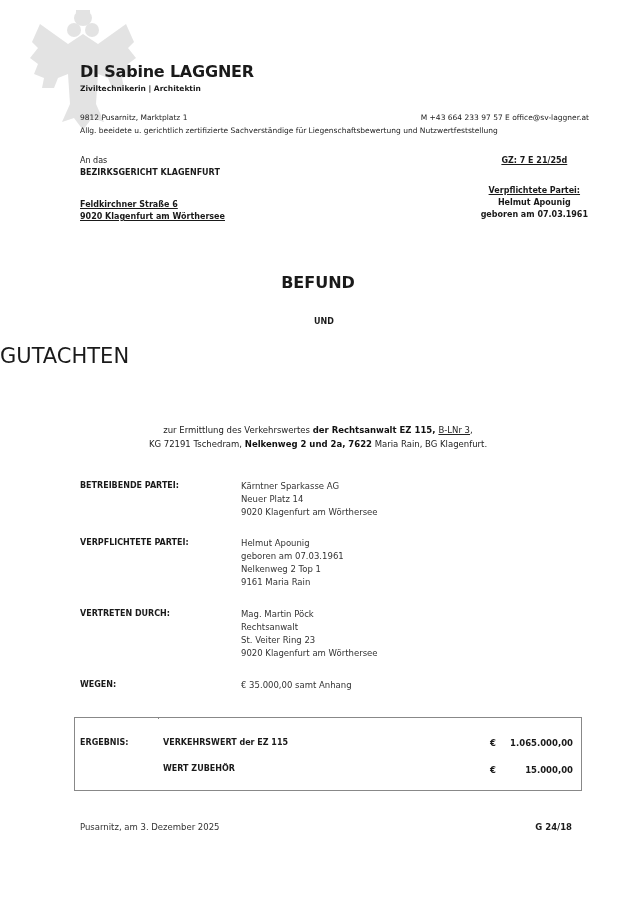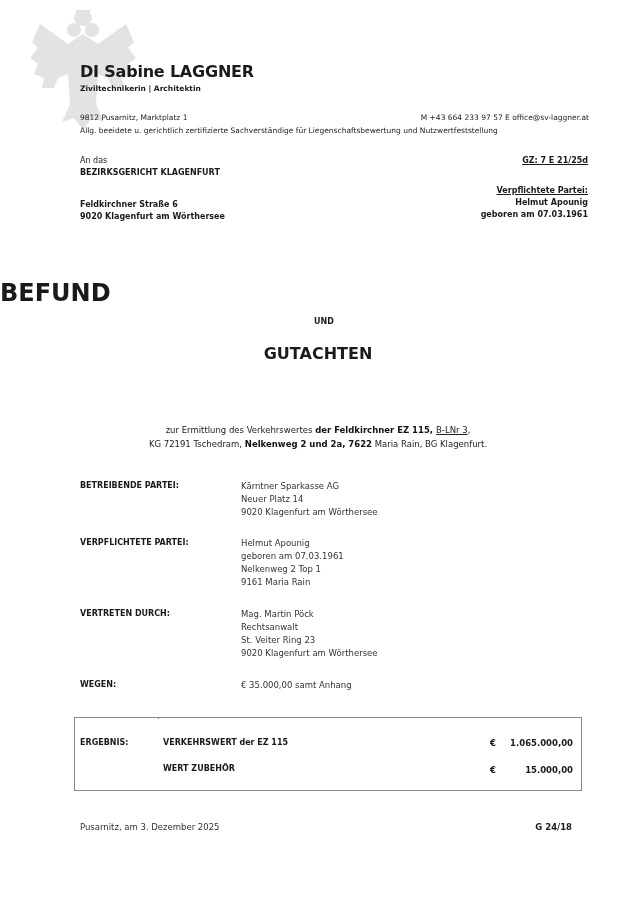--- a/index.html
+++ b/index.html
@@ -9,26 +9,26 @@
     .eagle { position:absolute; left:28px; top:4px; width:110px; height:132px; opacity:0.16; }
     .name { left:80px; top:62px; font-size:16px; font-weight:bold; letter-spacing:-0.2px;text-align:right; }
     .sub { left:80px; top:84px; font-size:7.5px; font-weight:bold; }
     .small { font-size:7.5px; color:#222; }
     .addr { left:80px; top:113px; }
     .contact { right:47px; top:113px; }
     .cert { left:80px; top:126px; }
     .block { font-size:8px; line-height:12px; }
     .court { left:80px; top:155px; }
     .court .b { font-weight:bold; }
-    .court2 { left:80px; top:199px; font-weight:bold; }
-    .rightblk { right:48px; top:155px; text-align:right; font-weight:bold; }
+    .court2 { left:80px; top:199px; font-weight:bold;text-decoration:underline; }
+    .rightblk { right:48px; top:155px; text-align:center; font-weight:bold; }
     .u { text-decoration:underline; }
-    .title1 { left:0; right:0; top:279px; font-size:24px; font-weight:bold; }
+    .title1 { left:0; right:0; top:273px; text-align:center; font-size:16px; font-weight:bold; }
     .und { left:0; right:0; top:317px; text-align:center; font-size:8px; font-weight:bold;margin-left:12px; }
-    .title2 { left:0; right:0; top:344px; text-align:center; font-size:16px; font-weight:bold; }
+    .title2 { left:0; right:0; top:344px; text-align:left; font-size:21px; font-weight:normal; }
     .purpose { left:0; right:0; top:423px; text-align:center; font-size:8.5px; line-height:14px; color:#222; }
     .purpose b { font-weight:bold; color:#111; }
     .plabel { left:80px; font-size:8px; font-weight:bold; }
     .pval { left:241px; font-size:8.5px; line-height:13px; color:#333; }
     .resultbox { position:absolute; left:74px; top:717px; width:508px; height:74px;
                  border:1px solid #888; box-sizing:border-box; }
     .resultbox .div1 { position:absolute; left:83px; top:-1px; width:1px; height:2px; background:#888; }
     .rlabel { left:80px; top:738px; font-size:8px; font-weight:bold; }
     .ritem { left:163px; font-size:8px; font-weight:bold; }
     .reur { left:490px; font-size:8.5px; font-weight:bold; }
@@ -71,21 +71,21 @@
   <div>Helmut Apounig</div>
   <div>geboren am 07.03.1961</div>
 </div>
 
 <div class="abs title1">BEFUND</div>
 <div class="abs und">UND</div>
 <div class="abs title2">GUTACHTEN</div>
 
 <div class="abs purpose">
   <div>
-    <span>zur Ermittlung des Verkehrswertes </span><b>der Feldkirchner EZ 115, </b><span class="u">B-LNr 3</span><span>,</span>
+    <span>zur Ermittlung des Verkehrswertes </span><b>der Rechtsanwalt EZ 115, </b><span class="u">B-LNr 3</span><span>,</span>
   </div>
   <div>
     <span>KG 72191 Tschedram, </span><b>Nelkenweg 2 und 2a, 7622</b><span> Maria Rain, BG Klagenfurt.</span>
   </div>
 </div>
 
 <div class="abs plabel" style="top:481px">BETREIBENDE PARTEI:</div>
 <div class="abs pval" style="top:480px">
   <div>Kärntner Sparkasse AG</div>
   <div>Neuer Platz 14</div>

